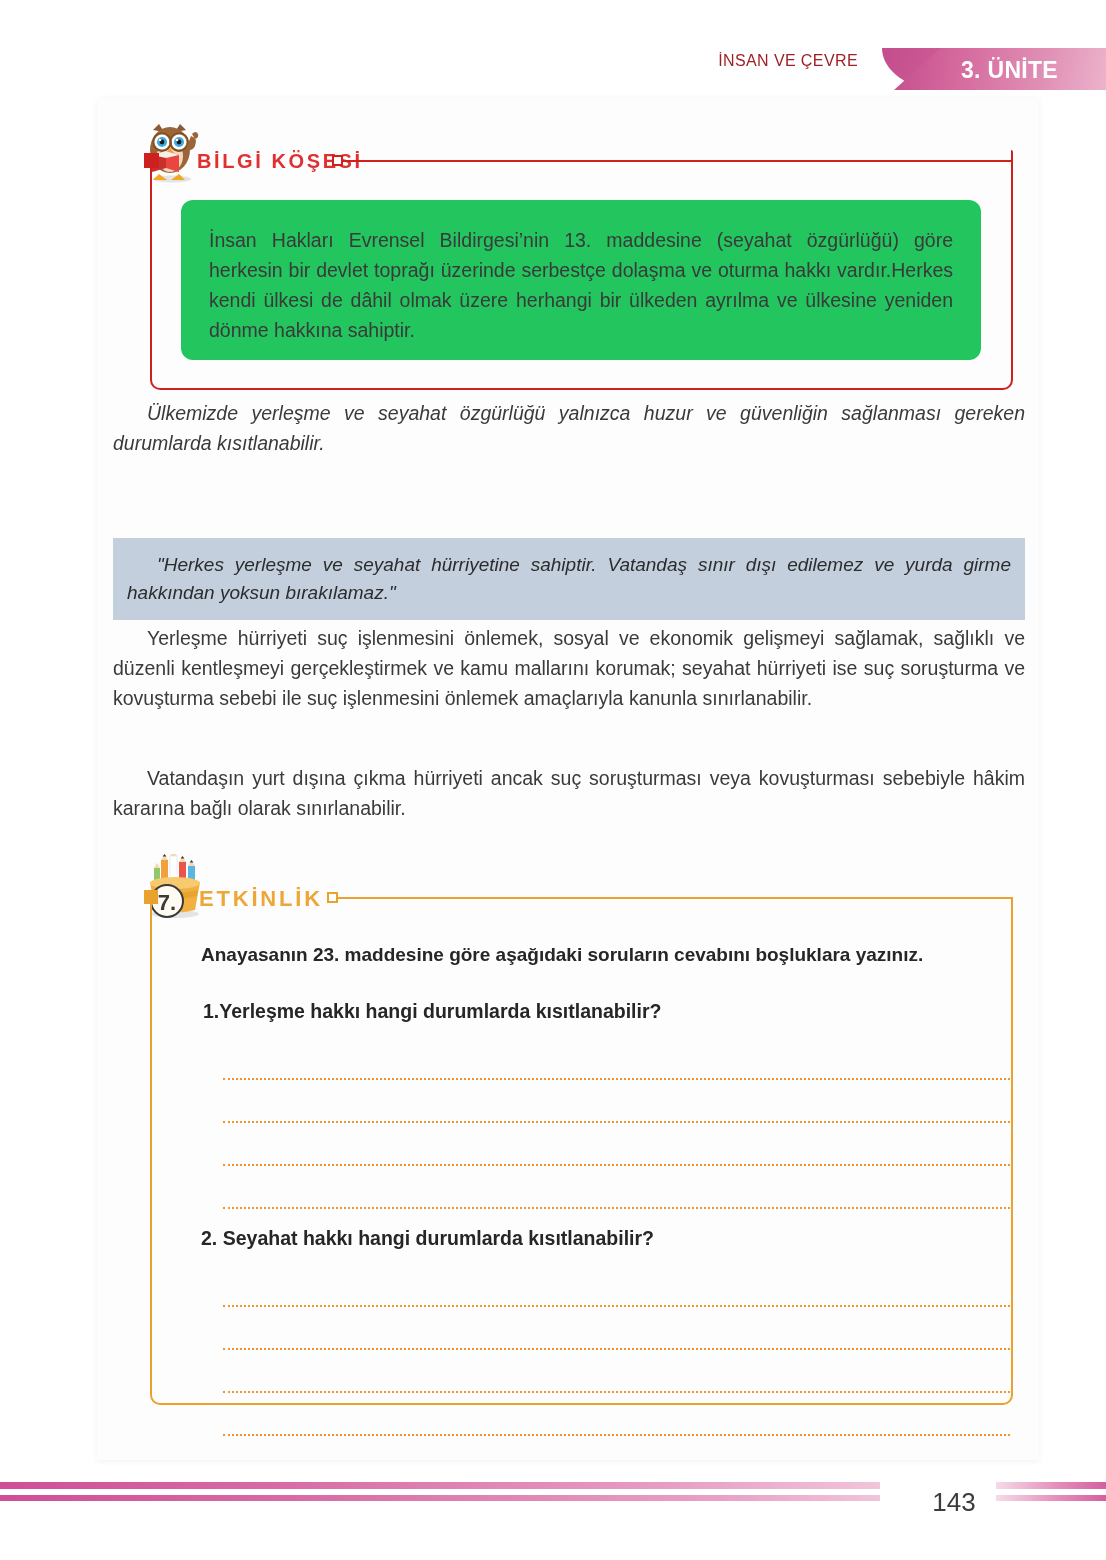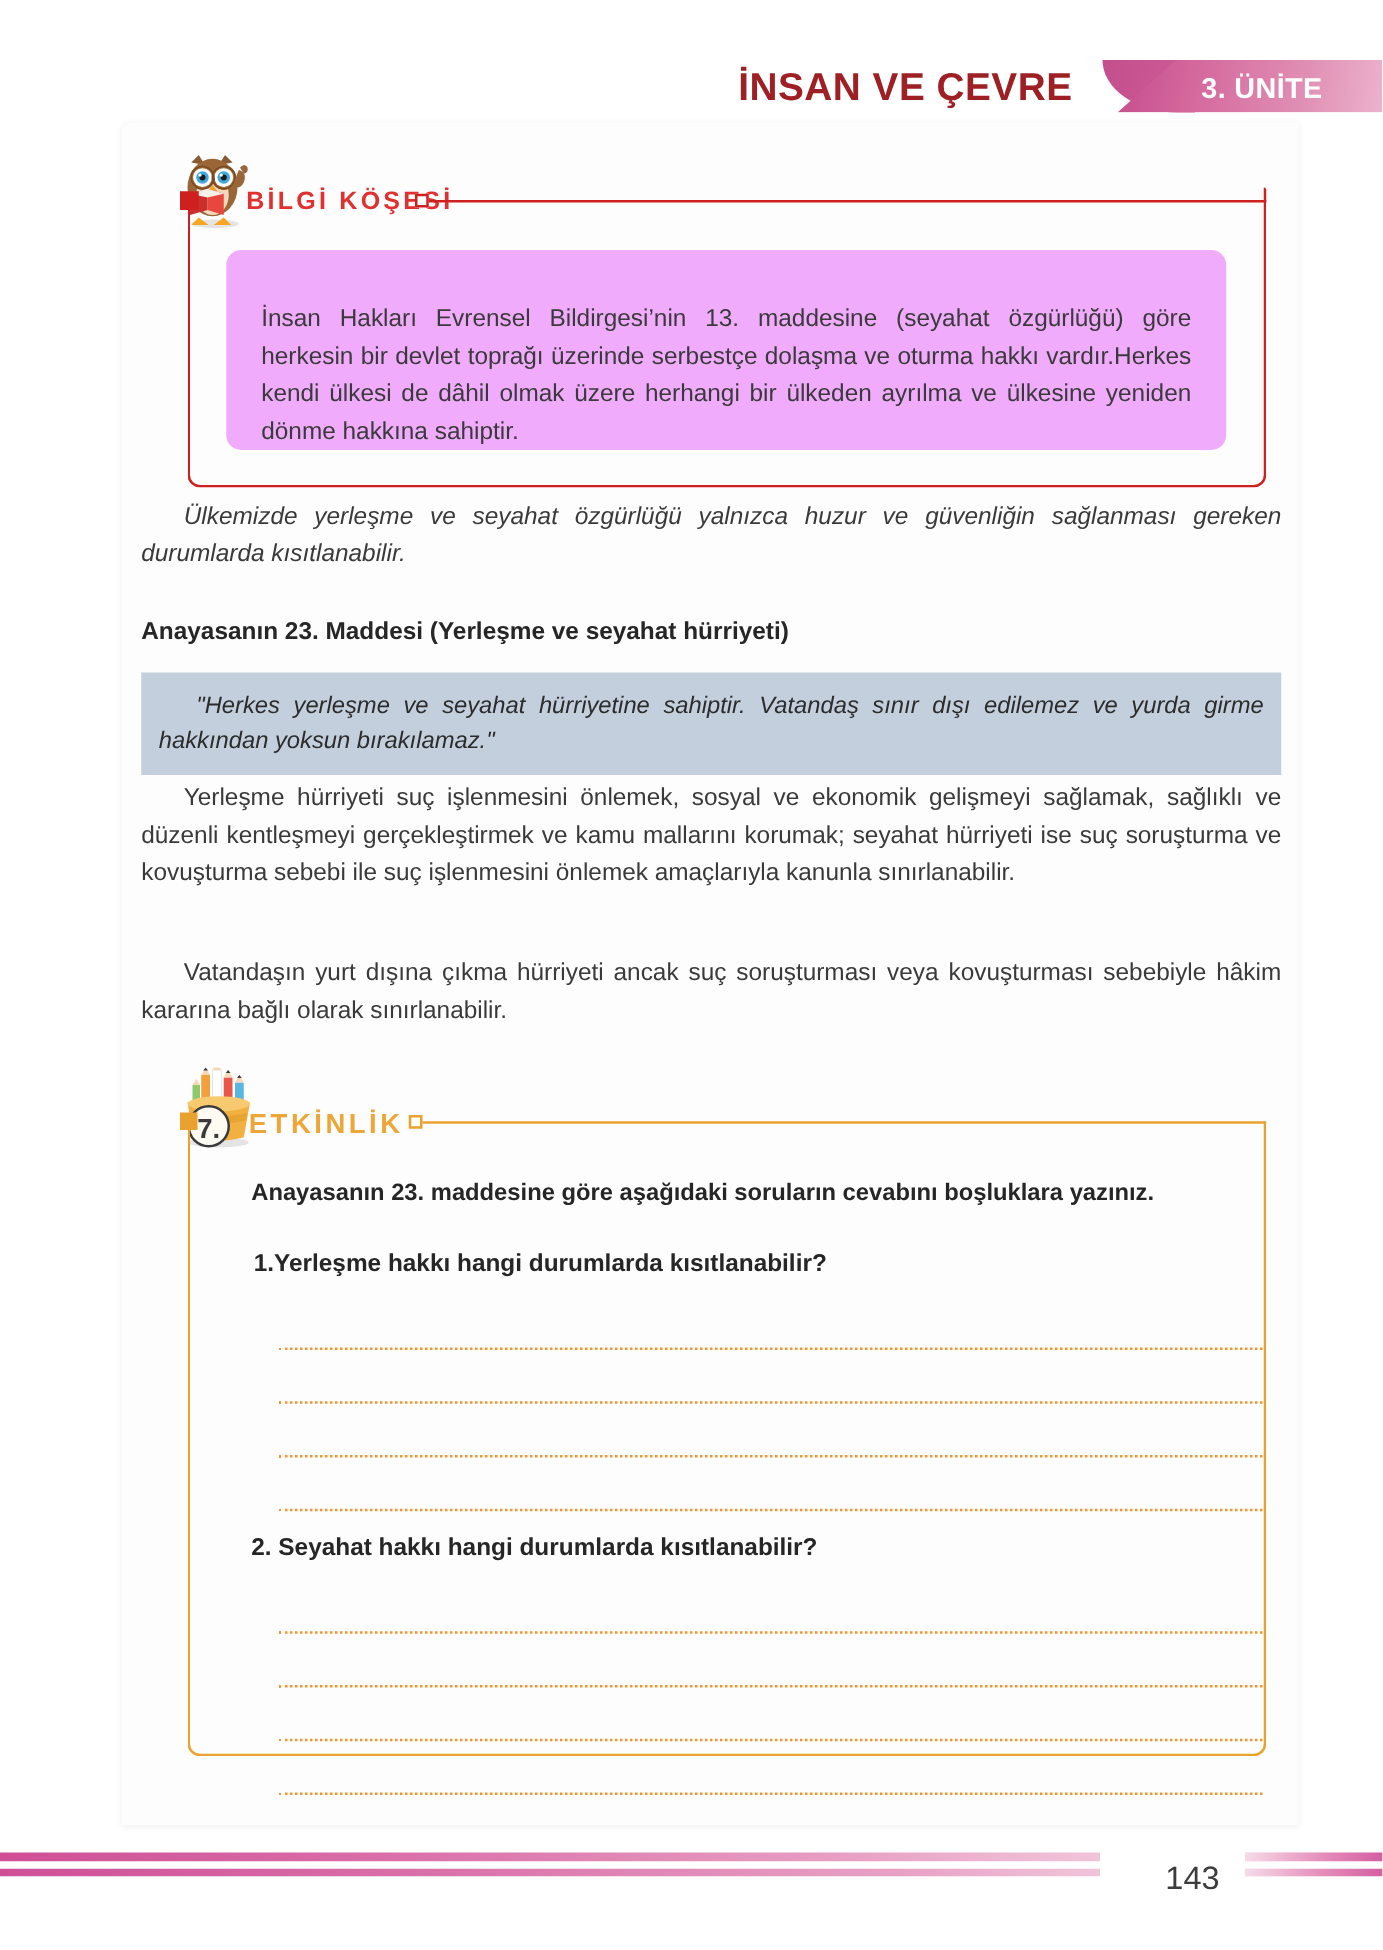--- a/index.html
+++ b/index.html
@@ -18,22 +18,22 @@
   }
 
   
   .header {
     position:absolute;
     top:0; left:0; width:1106px; height:98px;
   }
   .header-title {
     position:absolute;
     right:248px; top:52px;
-    font-size:31px;
-    font-weight:bold;
+    font-size:16px;
+    font-weight:normal;
     letter-spacing:.4px;
     color:#9e2024;
     white-space:nowrap;
   }
   .unit-banner {
     position:absolute;
     right:0; top:48px;
     width:212px; height:42px;
     background:linear-gradient(100deg,#c44e8e 0%,#d4679c 28%,#e08fb4 70%,#ecb3cc 100%);
     -webkit-clip-path: polygon(22% 0, 100% 0, 100% 100%, 0 100%);
@@ -123,23 +123,23 @@
   .info-anchor {
     position:absolute;
     left:23px; top:31px;
     width:15px; height:15px;
     background:#cf2020;
   }
   .info-box {
     position:absolute;
     left:60px; top:78px;
     width:800px; height:160px;
-    background:#f0abfc;
+    background:#22c55e;
     border-radius:12px;
-    padding:40px 28px 20px 28px;
+    padding:25px 28px 20px 28px;
   }
   .info-box p {
     font-size:19.5px;
     line-height:30px;
     color:#3a3a3a;
     text-align:justify;
     text-align-last:left;
   }
 
   
@@ -358,23 +358,20 @@
 
       <div class="info-box">
         <p>İnsan Hakları Evrensel Bildirgesi’nin 13. maddesine (seyahat özgürlüğü) göre herkesin bir devlet toprağı üzerinde serbestçe dolaşma ve oturma hakkı vardır.Herkes kendi ülkesi de dâhil olmak üzere herhangi bir ülkeden ayrılma ve ülkesine yeniden dönme hakkına sahiptir.</p>
       </div>
     </div>
 
     <div class="body-text" style="top:300px;font-style:italic;">
       <p class="para">Ülkemizde yerleşme ve seyahat özgürlüğü yalnızca huzur ve güvenliğin sağlanması gereken durumlarda kısıtlanabilir.</p>
     </div>
 
-    <div class="body-text" style="top:392px;">
-      <div class="heading-bold">Anayasanın 23. Maddesi (Yerleşme ve seyahat hürriyeti)</div>
-    </div>
 
     <div class="body-text" style="top:440px;">
       <div class="quote-box">"Herkes yerleşme ve seyahat hürriyetine sahiptir. Vatandaş sınır dışı edilemez ve yurda girme hakkından yoksun bırakılamaz."</div>
     </div>
 
     <div class="body-text" style="top:525px;">
       <p class="para">Yerleşme hürriyeti suç işlenmesini önlemek, sosyal ve ekonomik gelişmeyi sağlamak, sağlıklı ve düzenli kentleşmeyi gerçekleştirmek ve kamu mallarını korumak; seyahat hürriyeti ise suç soruşturma ve kovuşturma sebebi ile suç işlenmesini önlemek amaçlarıyla kanunla sınırlanabilir.</p>
     </div>
 
     <div class="body-text" style="top:665px;">

